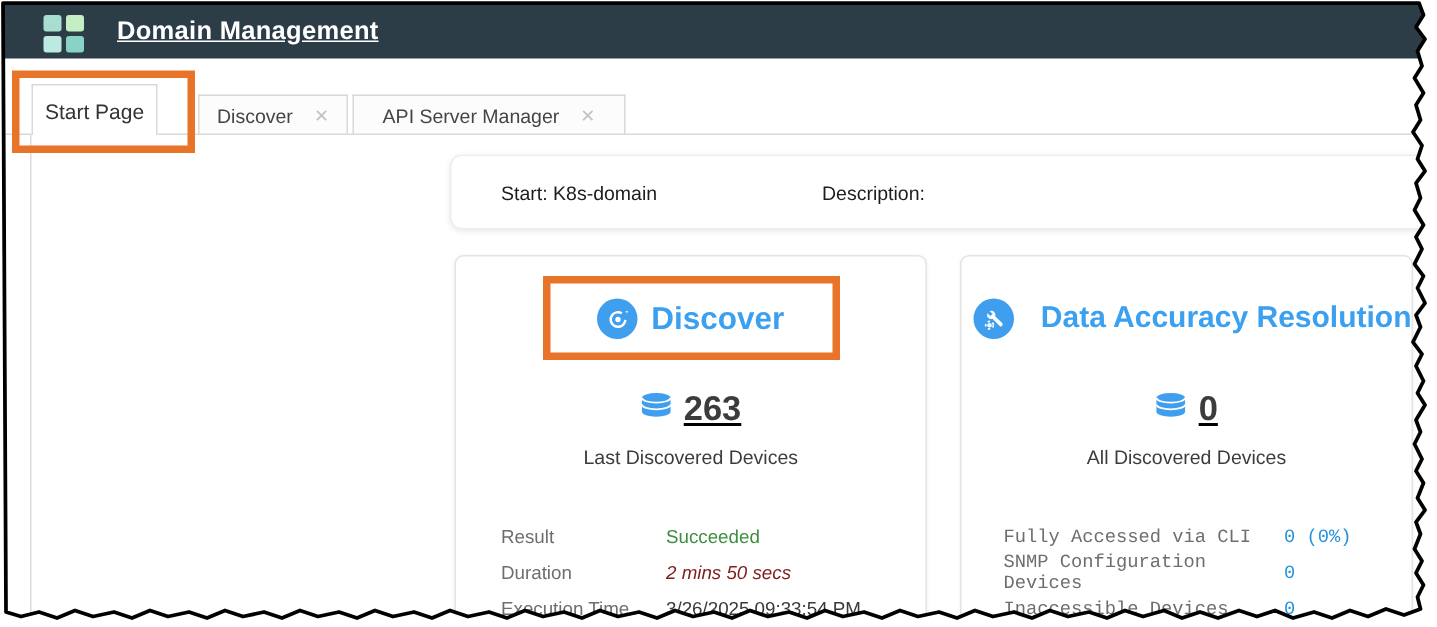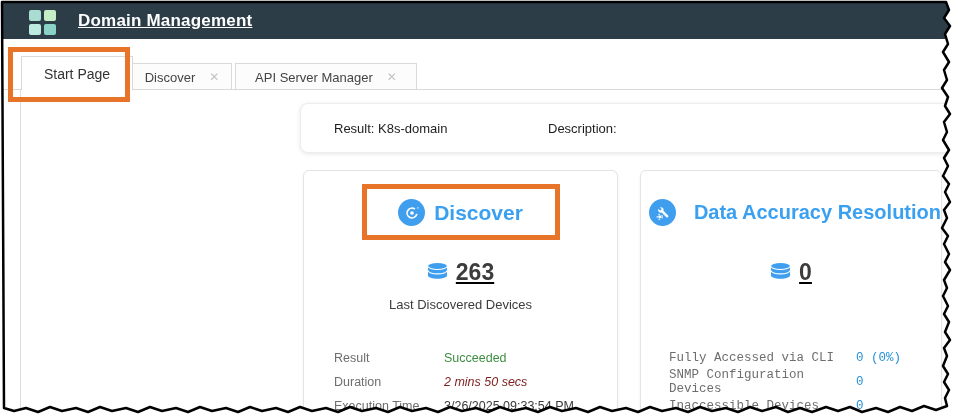--- a/index.html
+++ b/index.html
@@ -11,21 +11,21 @@
   .topbar { position:absolute; left:0; top:2px; width:100%; height:37px; background:#2c3d48; display:flex; align-items:center; }
   .grid-icon { position:absolute; left:29px; top:8px; width:27px; height:26px; display:grid; grid-template-columns:12px 12px; grid-template-rows:11px 11px; gap:3px; }
   .grid-icon span { border-radius:2px; }
   .gi-1 { background:#a9ddd2; } .gi-2 { background:#c6eec4; }
   .gi-3 { background:#bce9e0; } .gi-4 { background:#8bd2c6; }
   .topbar-title { position:absolute; left:78px; top:0; line-height:37px; color:#fff; font-weight:bold; font-size:17px; letter-spacing:.2px;text-decoration:underline; }
 
   
   .tabstrip-border { position:absolute; left:2px; right:8px; top:89px; height:1px; background:#d9d9d9; z-index:1; }
   .tab { position:absolute; background:#fff; border:1px solid #d9d9d9; border-bottom:none; color:#333; display:flex; align-items:center; justify-content:center; cursor:pointer; }
-  .tab-active { left:21px; top:56px; width:112px; height:34px; font-size:14px; z-index:2; background:#fff; }
+  .tab-active { left:21px; top:56px; width:84px; height:34px; font-size:14px; z-index:2; background:#fff; }
   .tab-inactive { top:63px; height:27px; font-size:13px; background:#fcfcfc; color:#444; z-index:0; }
   .tab-discover { left:132px; width:100px; }
   .tab-api { left:235px; width:182px; }
   .tab-close { margin-left:14px; color:#c3c3c3; font-size:12px; line-height:12px; cursor:pointer; }
 
   .content-vline { position:absolute; left:20px; top:90px; width:1px; height:320px; background:#dcdcdc; }
 
   
   .domain-bar { position:absolute; left:300px; top:103px; right:0; height:50px; background:#fff; border:1px solid #ededed; border-right:none; border-radius:8px 0 0 8px; box-shadow:0 1px 4px rgba(0,0,0,.10); display:flex; align-items:center; font-size:13px; color:#1d1d1d; }
   .domain-field { position:absolute; left:33px; }
@@ -84,21 +84,21 @@
     <span class="tab-close">✕</span>
   </div>
   <div class="tab tab-inactive tab-api">
     <span>API Server Manager</span>
     <span class="tab-close">✕</span>
   </div>
 
   <div class="content-vline"></div>
 
   <div class="domain-bar">
-    <span class="domain-field"><span>Result:</span> <span>K8s-domain</span></span>
+    <span class="domain-field"><span>Start:</span> <span>K8s-domain</span></span>
     <span class="desc-field"><span>Description:</span> <span></span></span>
   </div>
 
   <div class="card card-1">
     <div class="card-head">
       <span class="round-icon">
         <svg width="18" height="18" viewBox="0 0 24 24">
           <circle cx="12" cy="12" r="6.5" fill="none" stroke="#fff" stroke-width="2.2" stroke-dasharray="30 7" transform="rotate(35 12 12)"></circle>
           <circle cx="12" cy="12" r="2.4" fill="#fff"></circle>
           <path d="M18.6 4.9 L20.9 4.2 L20.1 6.5 Z" fill="#fff"></path>
@@ -149,20 +149,21 @@
       <span>
         <svg width="21" height="18" viewBox="0 0 22 18">
           <ellipse cx="11" cy="4" rx="10" ry="3.4" fill="#3f9fee"></ellipse>
           <path d="M1 4 v9.8 c0 1.9 4.5 3.4 10 3.4 s10 -1.5 10 -3.4 V4 Z" fill="#3f9fee"></path>
           <path d="M1 8.6 c0 1.9 4.5 3.4 10 3.4 s10 -1.5 10 -3.4" fill="none" stroke="#fff" stroke-width="1.2"></path>
           <path d="M1 4 c0 1.9 4.5 3.4 10 3.4 s10 -1.5 10 -3.4" fill="none" stroke="#fff" stroke-width="1.2"></path>
         </svg>
       </span>
       <span class="stat-value">0</span>
     </div>
+    <div class="stat-label">All Discovered Devices</div>
     <div class="detail-rows">
       <div class="d-row">
         <span class="d-label">Fully Accessed via CLI</span>
         <span class="d-value" style="color: rgb(39, 146, 216);">0 (0%)</span>
       </div>
       <div class="d-row">
         <span class="d-label">SNMP Configuration Devices</span>
         <span class="d-value" style="color: rgb(39, 146, 216);">0</span>
       </div>
       <div class="d-row">

